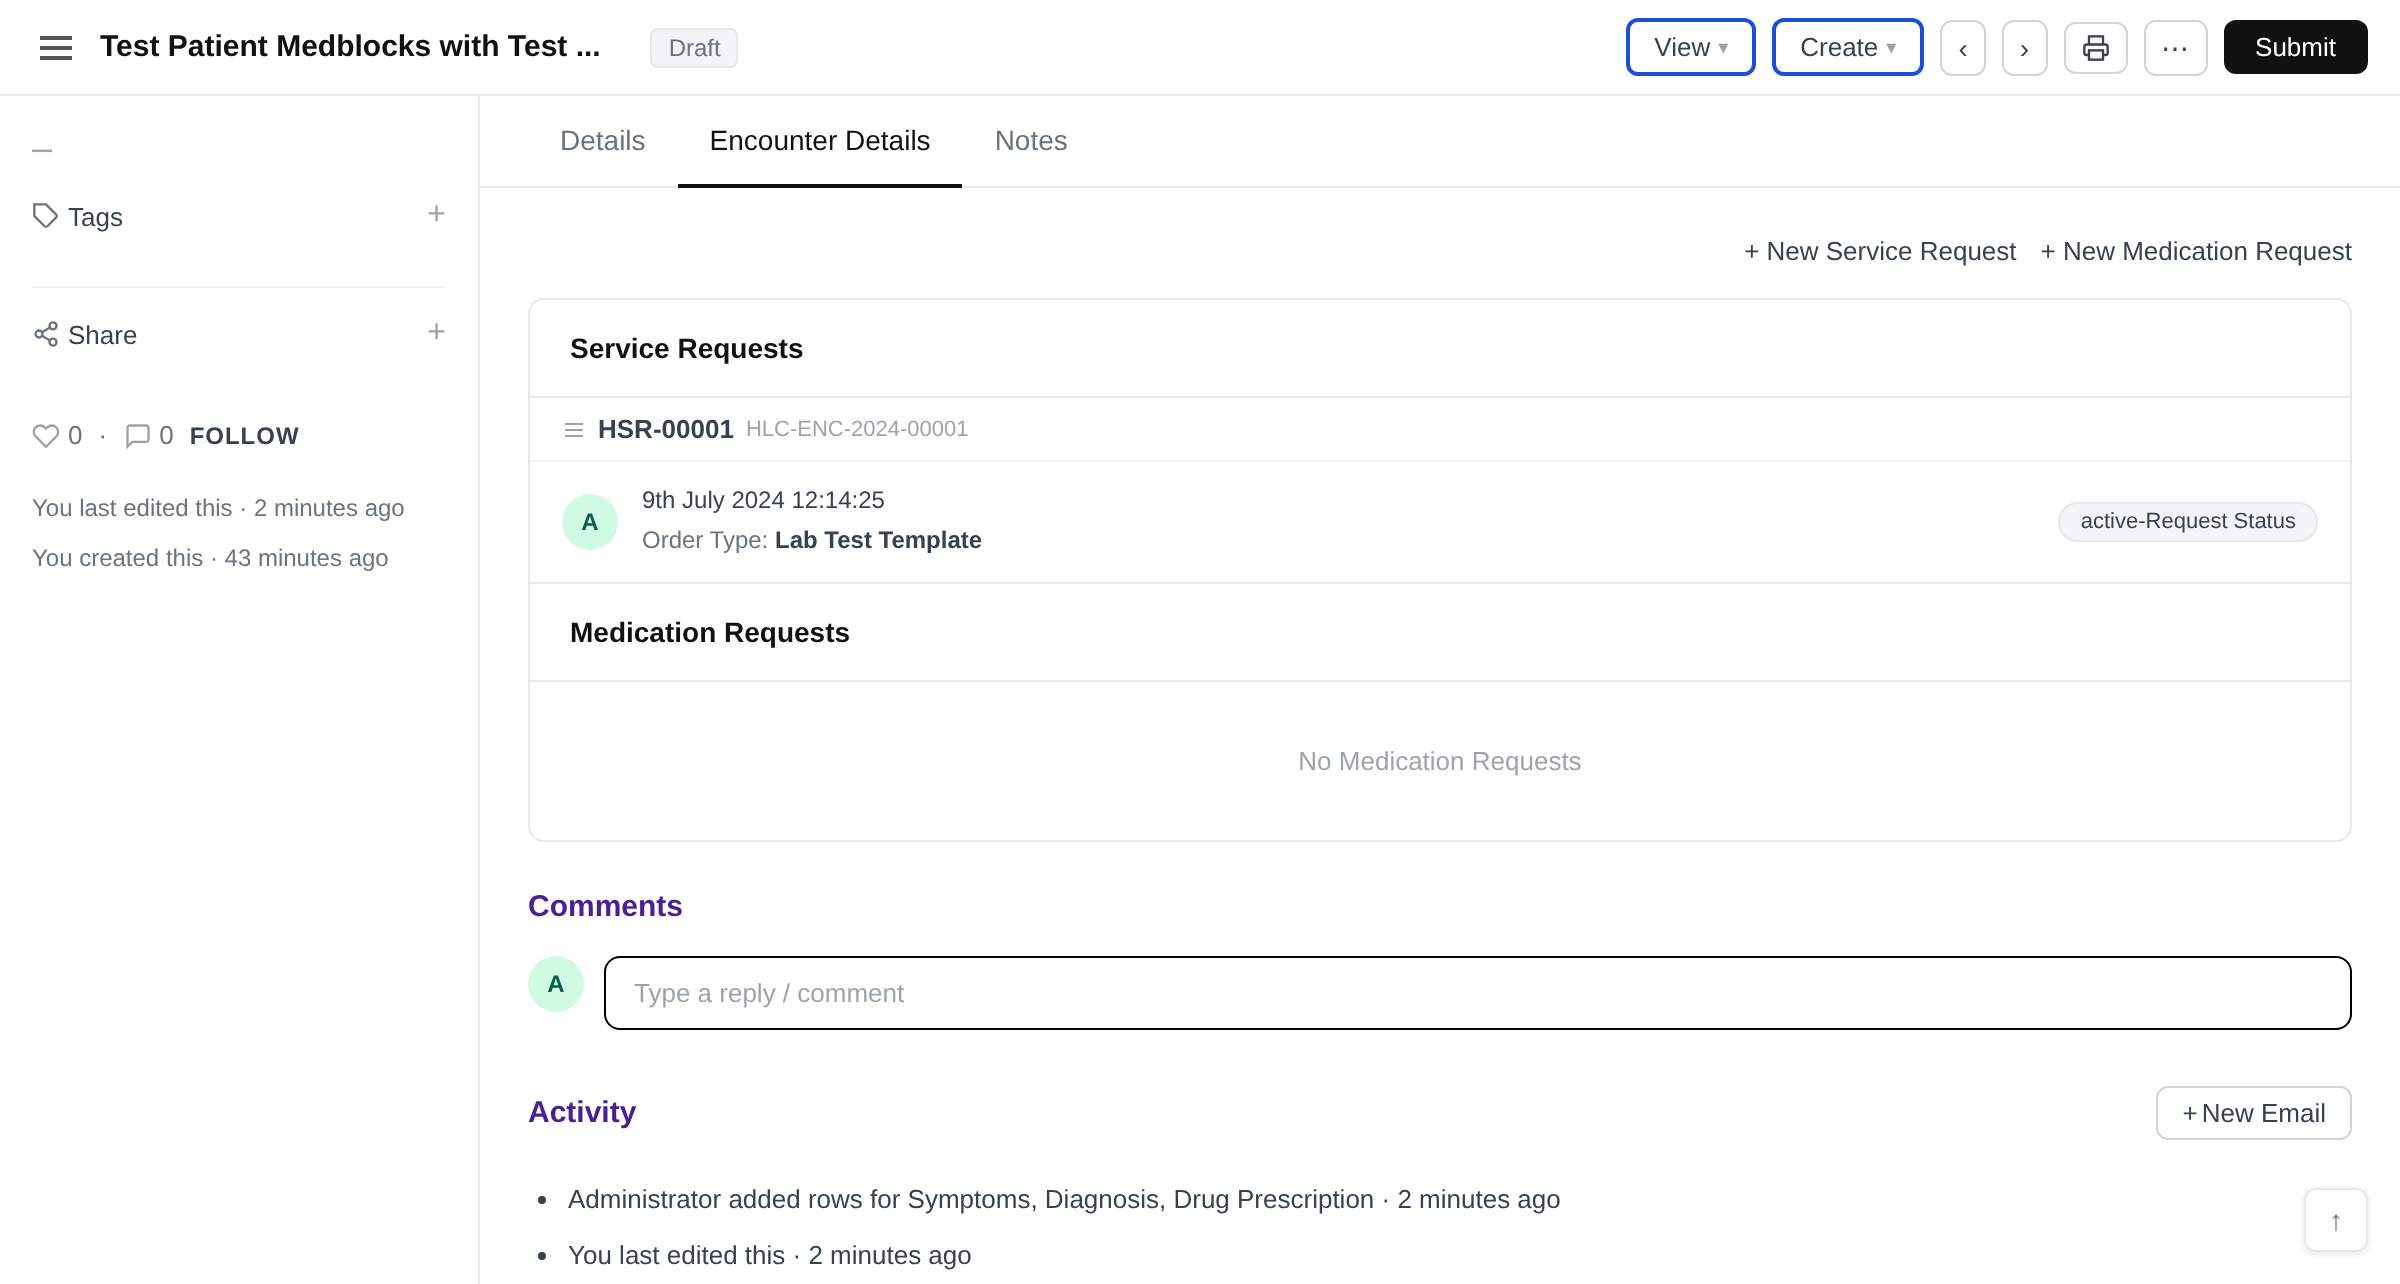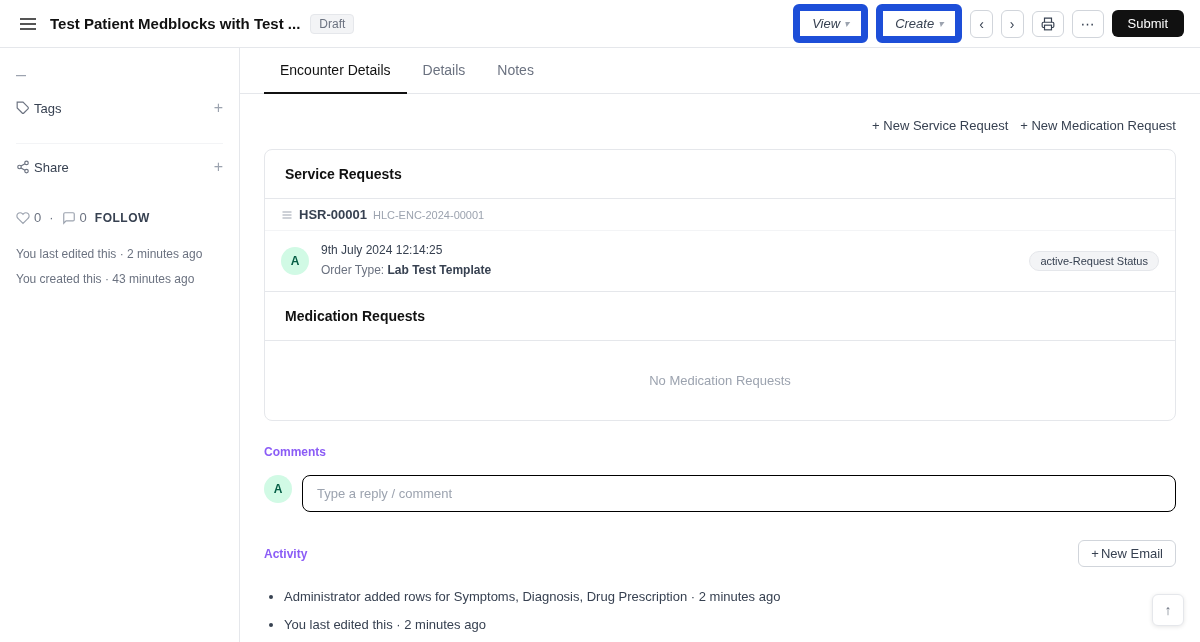--- a/index.html
+++ b/index.html
@@ -10,27 +10,27 @@
       display: flex; align-items: center; padding: 0 16px; height: 48px;
       border-bottom: 1px solid #e5e7eb; background: #fff;
       position: sticky; top: 0; z-index: 100;
     }
     .topbar-left { display: flex; align-items: center; gap: 10px; flex: 1; }
     .topbar-menu-icon { cursor: pointer; display: flex; flex-direction: column; gap: 3px; padding: 4px; }
     .topbar-menu-icon span { display: block; width: 16px; height: 2px; background: #555; }
     .topbar-title { font-size: 15px; font-weight: 600; color: #111; }
     .draft-badge {
       background: #f3f4f6; color: #6b7280; font-size: 12px;
-      padding: 2px 8px; border-radius: 4px; border: 1px solid #e5e7eb;
+      padding: 2px 8px; border-radius: 4px; border: 1px solid #e5e7eb; margin-left: 15px;
     }
     .topbar-right { display: flex; align-items: center; gap: 8px; }
     .btn-outline {
       display: flex; align-items: center; gap: 4px;
-      border: 7px solid #1d4ed8; background: #fff; color: #374151;
-      padding: 5px 12px; border-radius: 6px; cursor: pointer; font-size: 13px; font-style: italic;
+      border: 2px solid #1d4ed8; background: #fff; color: #374151;
+      padding: 5px 12px; border-radius: 6px; cursor: pointer; font-size: 13px;
     }
     .btn-icon {
       border: 1px solid #d1d5db; background: #fff; color: #374151;
       padding: 5px 8px; border-radius: 6px; cursor: pointer; font-size: 14px;
       display: flex; align-items: center; justify-content: center;
     }
     .btn-submit {
       background: #111; color: #fff; border: none;
       padding: 6px 16px; border-radius: 6px; cursor: pointer; font-size: 13px; font-weight: 500;
     }
@@ -101,21 +101,21 @@
       padding: 3px 10px; border-radius: 20px; border: 1px solid #e5e7eb;
       white-space: nowrap;
       text-align: center;
     }
 
     
     .no-data { padding: 32px; text-align: center; color: #9ca3af; font-size: 13px; }
 
     
     .comments-section { margin-top: 24px; }
-    .section-title { font-size: 12px; font-weight: 600; color: #8b5cf6; margin-bottom: 16px; }
+    .section-title { font-size: 15px; font-weight: 600; color: #4c1d95; margin-bottom: 16px; }
     .comment-input-row { display: flex; align-items: flex-start; gap: 10px; }
     .comment-input {
       flex: 1; border: 1px solid #000000; border-radius: 8px; padding: 10px 14px;
       font-size: 13px; color: #9ca3af; background: #fff; outline: none; cursor: text;
     }
 
     
     .activity-section { margin-top: 28px; }
     .activity-header { display: flex; align-items: center; justify-content: space-between; margin-bottom: 16px; }
     .btn-new-email {
@@ -223,22 +223,22 @@
     </div>
     <div class="sidebar-meta">
       <p class="sidebar-meta-text">You last edited this · 2 minutes ago</p>
       <p class="sidebar-meta-text" style="margin-top:6px;">You created this · 43 minutes ago</p>
     </div>
   </aside>
 
   <main class="main">
 
     <div class="tabs">
+      <div class="tab">Details</div>
       <div class="tab active">Encounter Details</div>
-      <div class="tab">Details</div>
       <div class="tab">Notes</div>
     </div>
 
     <div class="content">
 
       <div class="section-actions">
         <button class="btn-link">+ New Service Request</button>
         <button class="btn-link">+ New Medication Request</button>
       </div>
 

